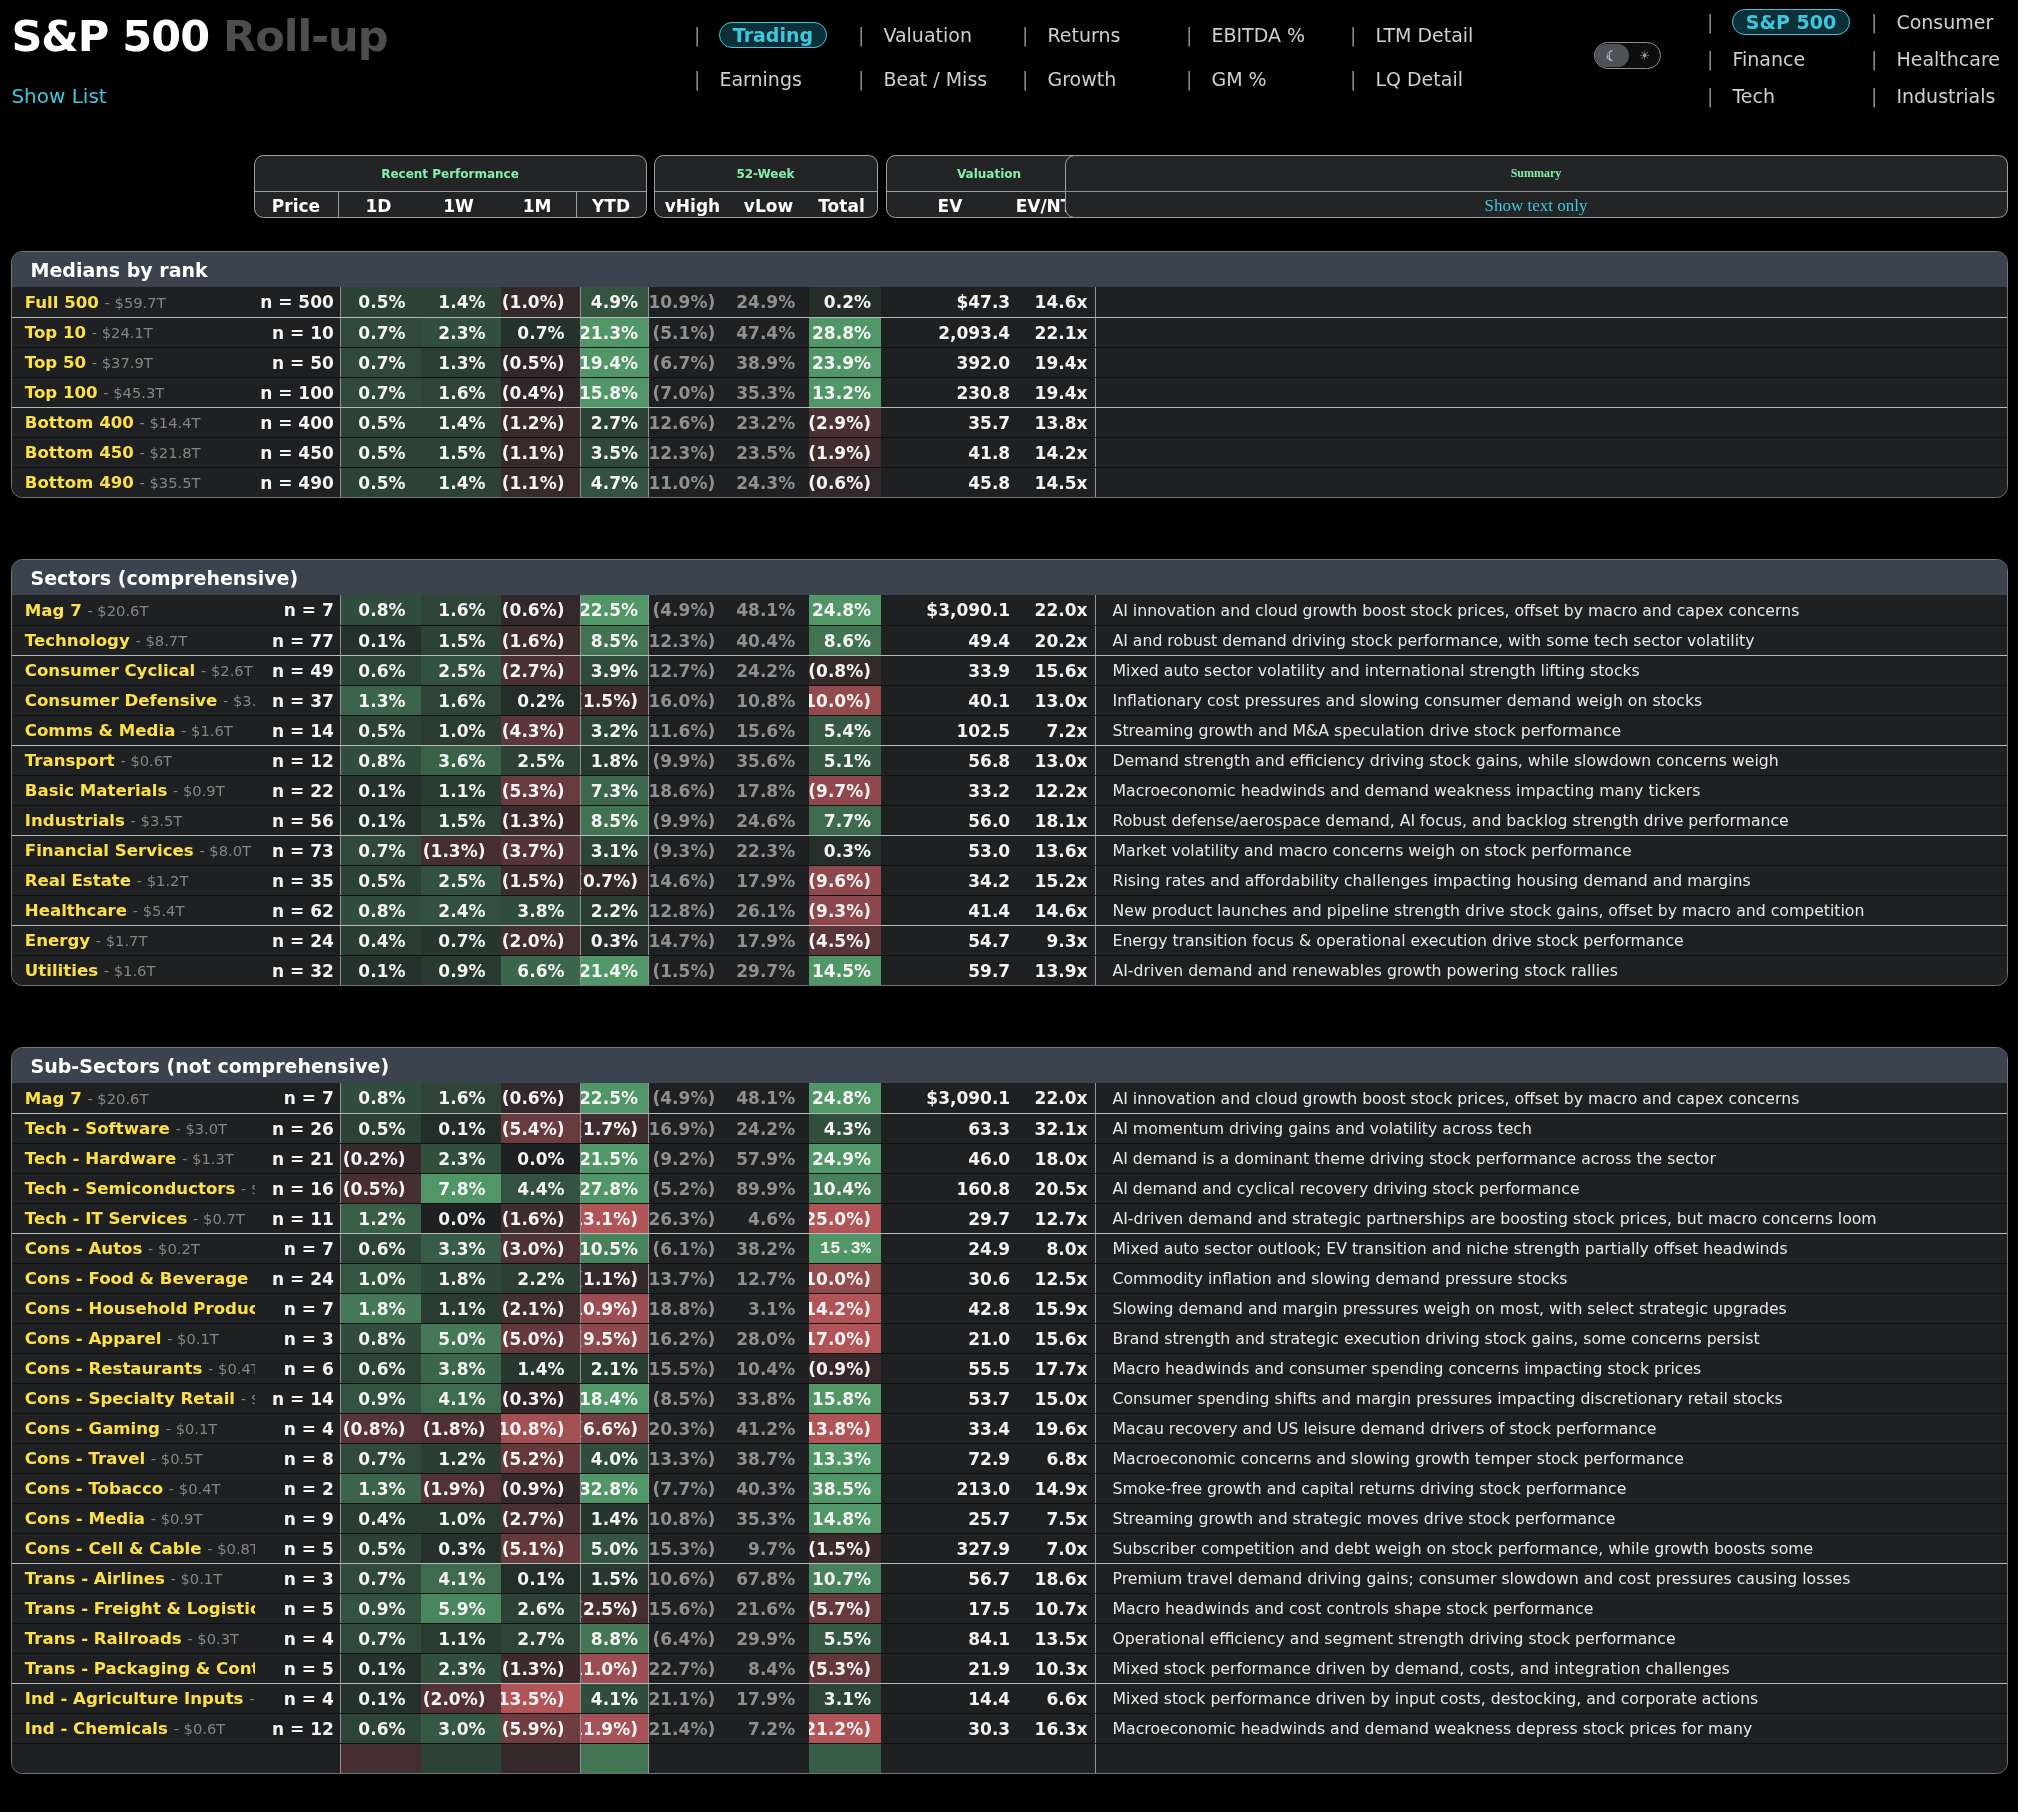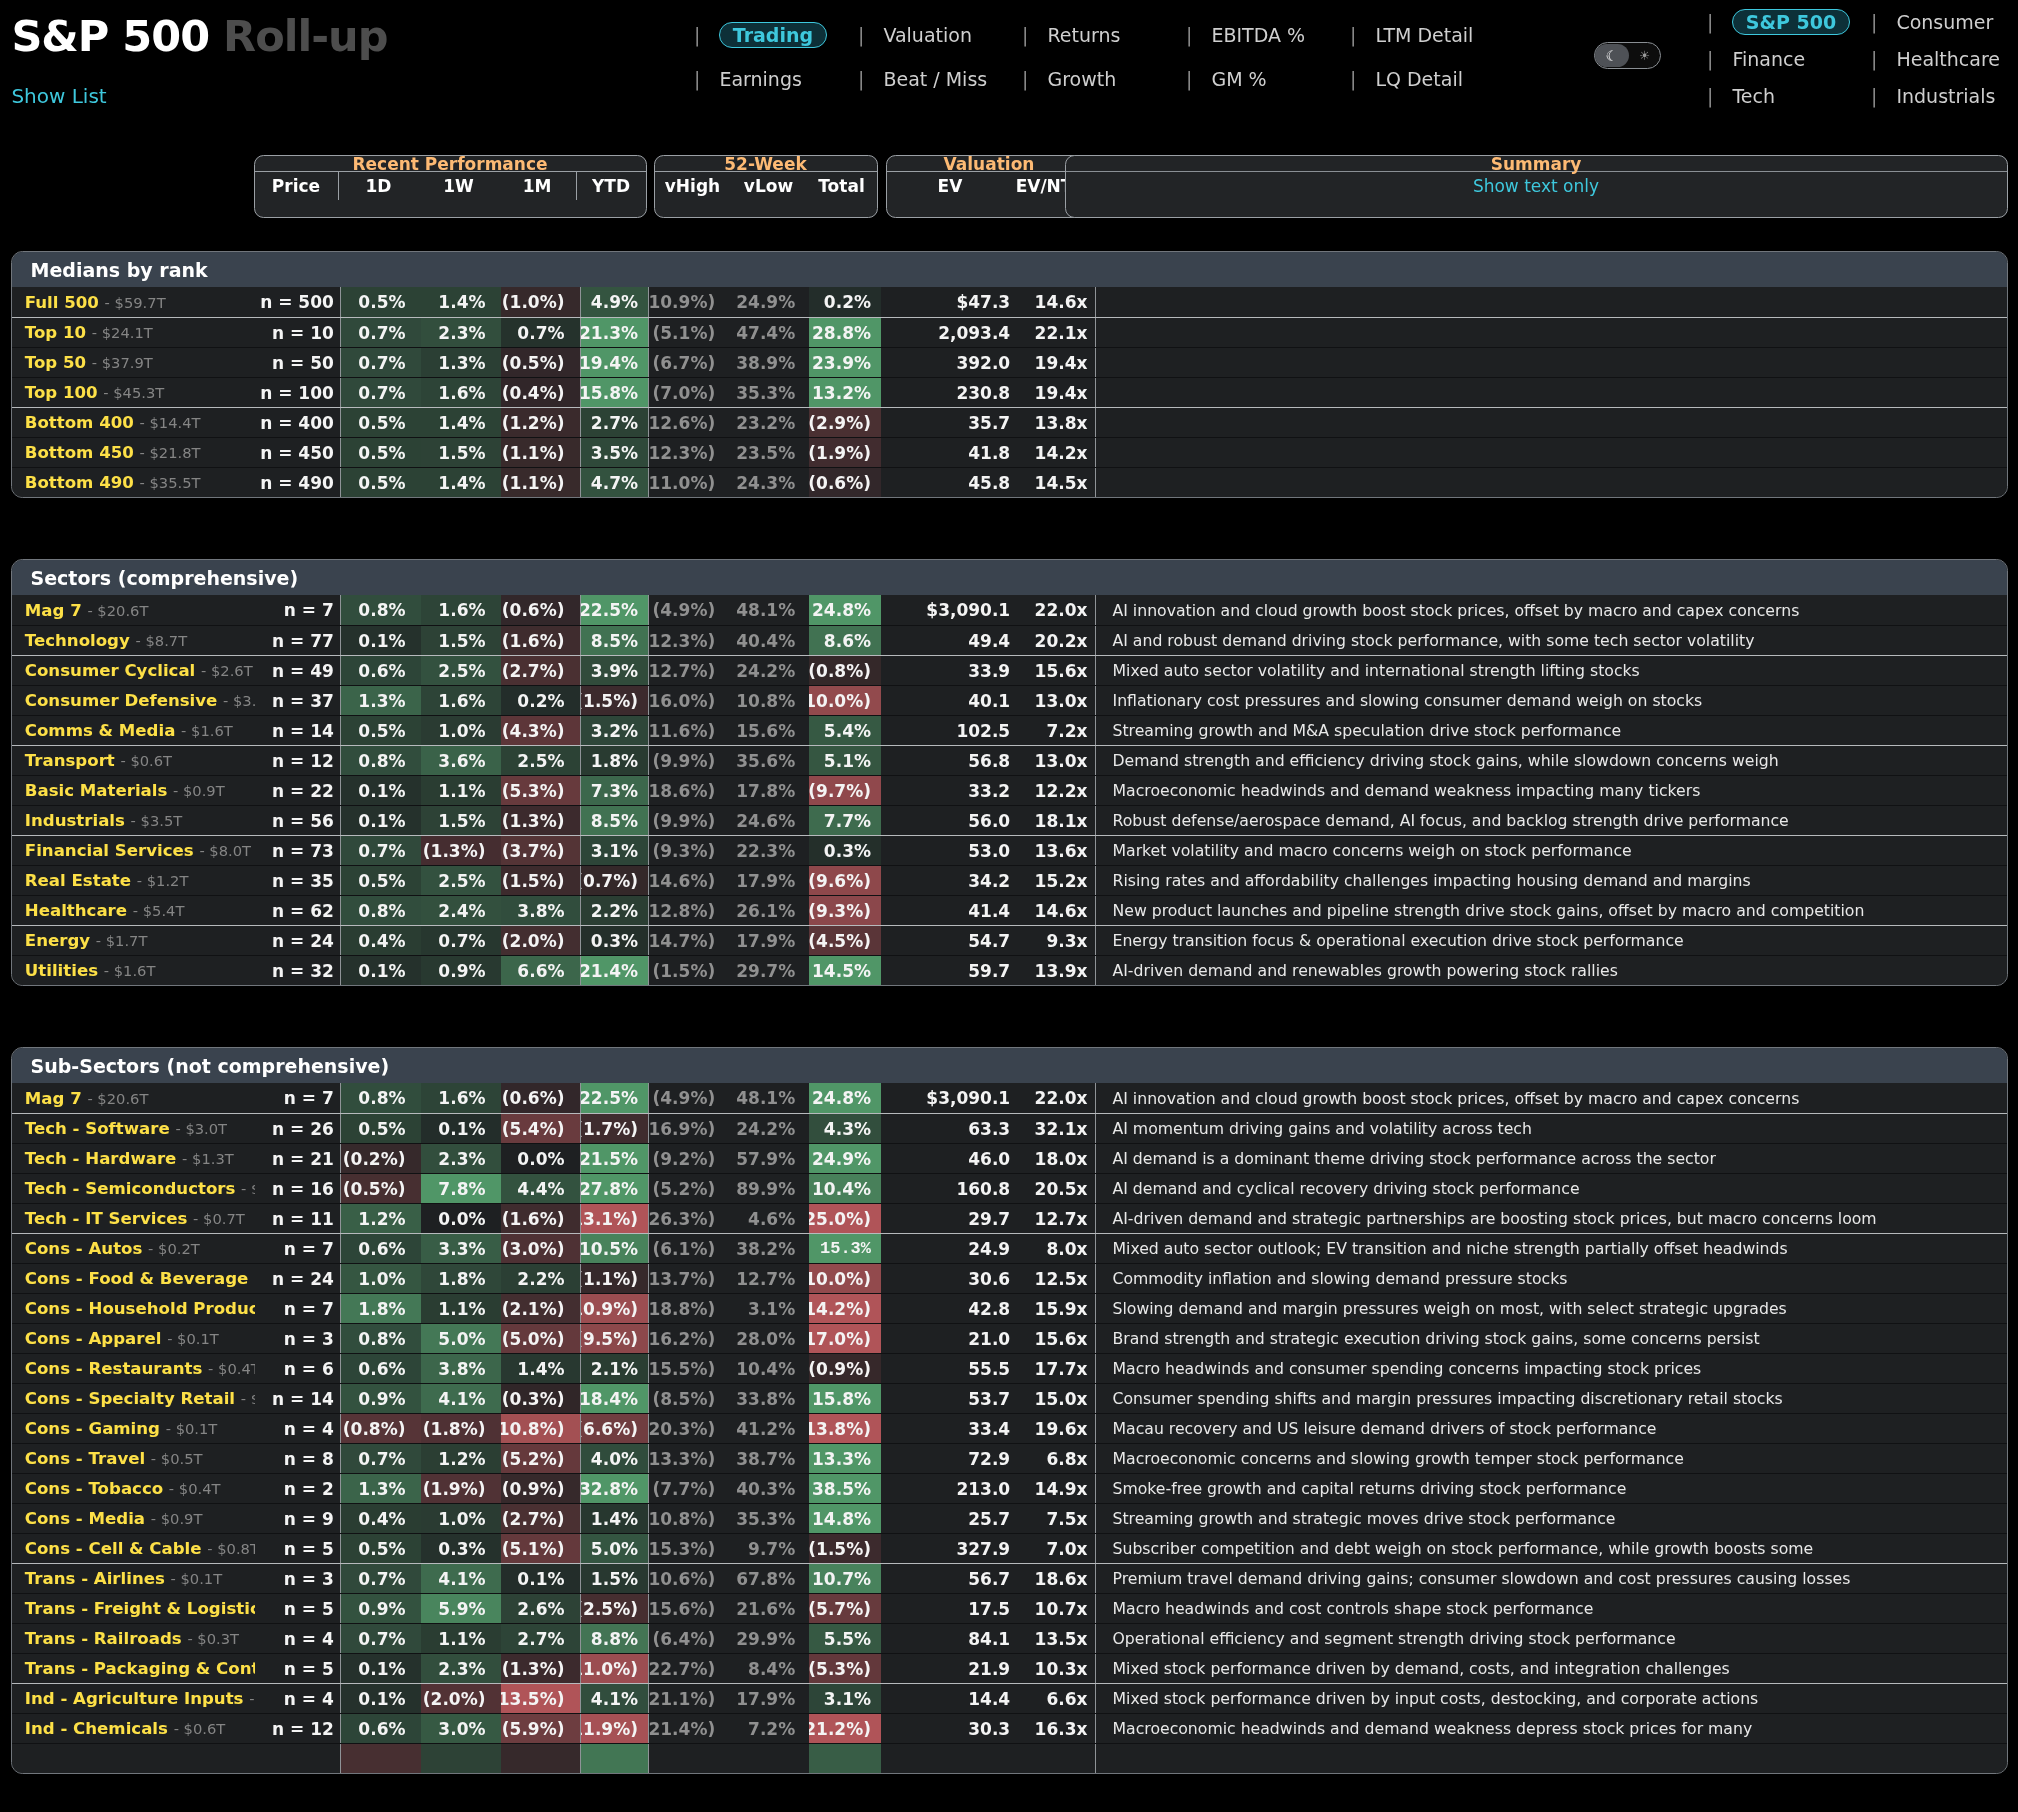--- a/index.html
+++ b/index.html
@@ -22,21 +22,21 @@
           border-radius:15px; padding:1px 12.4px; }
   .theme-toggle { position:absolute; left:1594px; top:42px; width:67px; height:27px; border:1.9px solid #8a8f94;
           border-radius:14.3px; background:#0d0d0d; display:flex; align-items:center; cursor:pointer; }
   .toggle-knob { width:34px; height:23px; background:#4e5156; border-radius:12.4px; display:flex; align-items:center;
           justify-content:center; color:#fff; font-size:14.3px; }
   .toggle-sun { flex:1; text-align:center; color:#9a9a9a; font-size:12.4px; }
   .index-grid { position:absolute; left:1707px; top:7.6px; display:grid; grid-template-columns:164px 157px; row-gap:8.6px; grid-auto-flow:column; grid-template-rows:repeat(3,28.5px); }
   
   .colheaders { position:relative; margin:41px 10.5px 0 10.5px; height:63px; }
   .hbox { position:absolute; top:0; height:63px; border:1.9px solid #9ba0a5; border-radius:9.5px; background:#222426; overflow:hidden; }
-  .hbox-title { height:16px; display:flex; align-items:center; justify-content:center; font-size:17px; font-weight:bold; border-bottom:1.9px solid #9ba0a5; color:#fdba74; }
+  .hbox-title { height:36px; display:flex; align-items:center; justify-content:center; font-size:12px; font-weight:bold; border-bottom:1.9px solid #9ba0a5; color:#86efac; }
   .hbox-cols { height:27.6px; display:flex; align-items:stretch; }
   .hcol { display:flex; align-items:center; justify-content:center; font-size:17px; font-weight:bold; color:#fff; }
   .hsep { border-right:1.9px solid #9ba0a5; }
   .link-cyan { color:#3ec8dd; font-size:17px; cursor:pointer; font-weight:normal; }
   
   .rtable { margin:0 10.5px; border:1.9px solid #71767c; border-radius:11.4px; overflow:hidden; background:#1e2022; }
   .mt-first { margin-top:33px; }
   .mt-next { margin-top:61px; }
   .rtable-title { height:35px; background:#3a434e; display:flex; align-items:center; padding-left:19px; font-size:19px; font-weight:bold; color:#fff; }
   .trow { display:flex; height:30px; align-items:stretch; background:#1e2022; border-top:1px solid #101113; }
@@ -158,21 +158,21 @@
       <div class="hcol" style="flex:1;">Total</div>
     </div>
   </div>
   <div class="hbox" style="left:875px;width:207px;">
     <div class="hbox-title">Valuation</div>
     <div class="hbox-cols">
       <div class="hcol" style="width:127px;">EV</div>
       <div class="hcol" style="flex:1;">EV/NTM</div>
     </div>
   </div>
-  <div class="hbox" style="left:1054px;right:0;">
+  <div class="hbox" style="left:1054px;right:0;font-family:Liberation Serif, serif;">
     <div class="hbox-title" style="border-bottom:1px solid #8a8f94;">Summary</div>
     <div class="hbox-cols" style="justify-content:center;">
       <div class="hcol">
           <span class="link-cyan">Show text only</span>
         </div>
     </div>
   </div>
 </div>
 
 <div id="tables-root">

